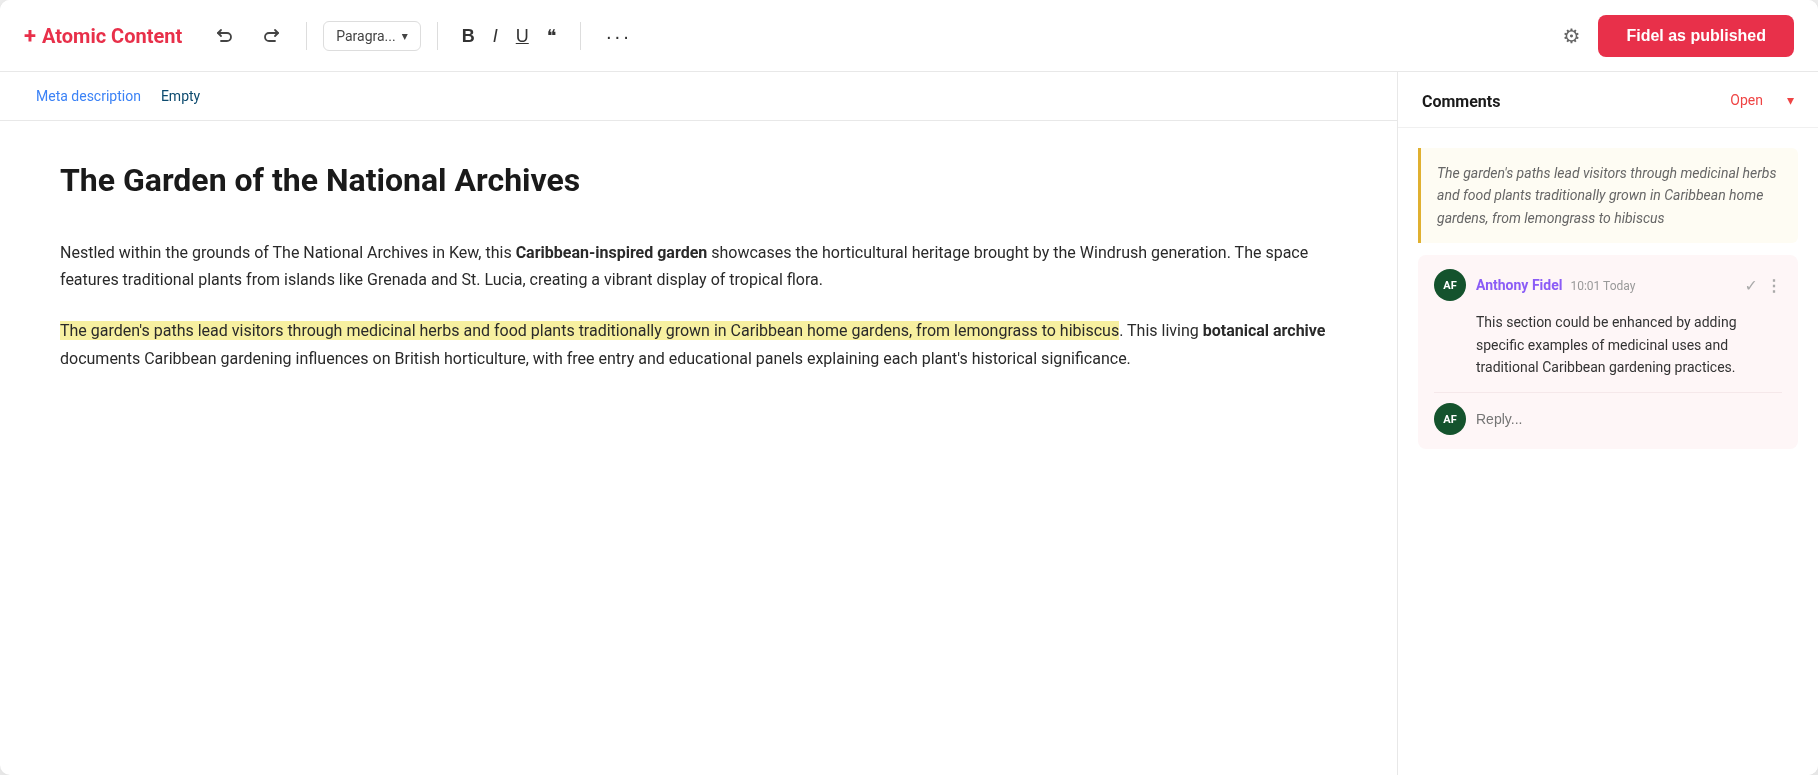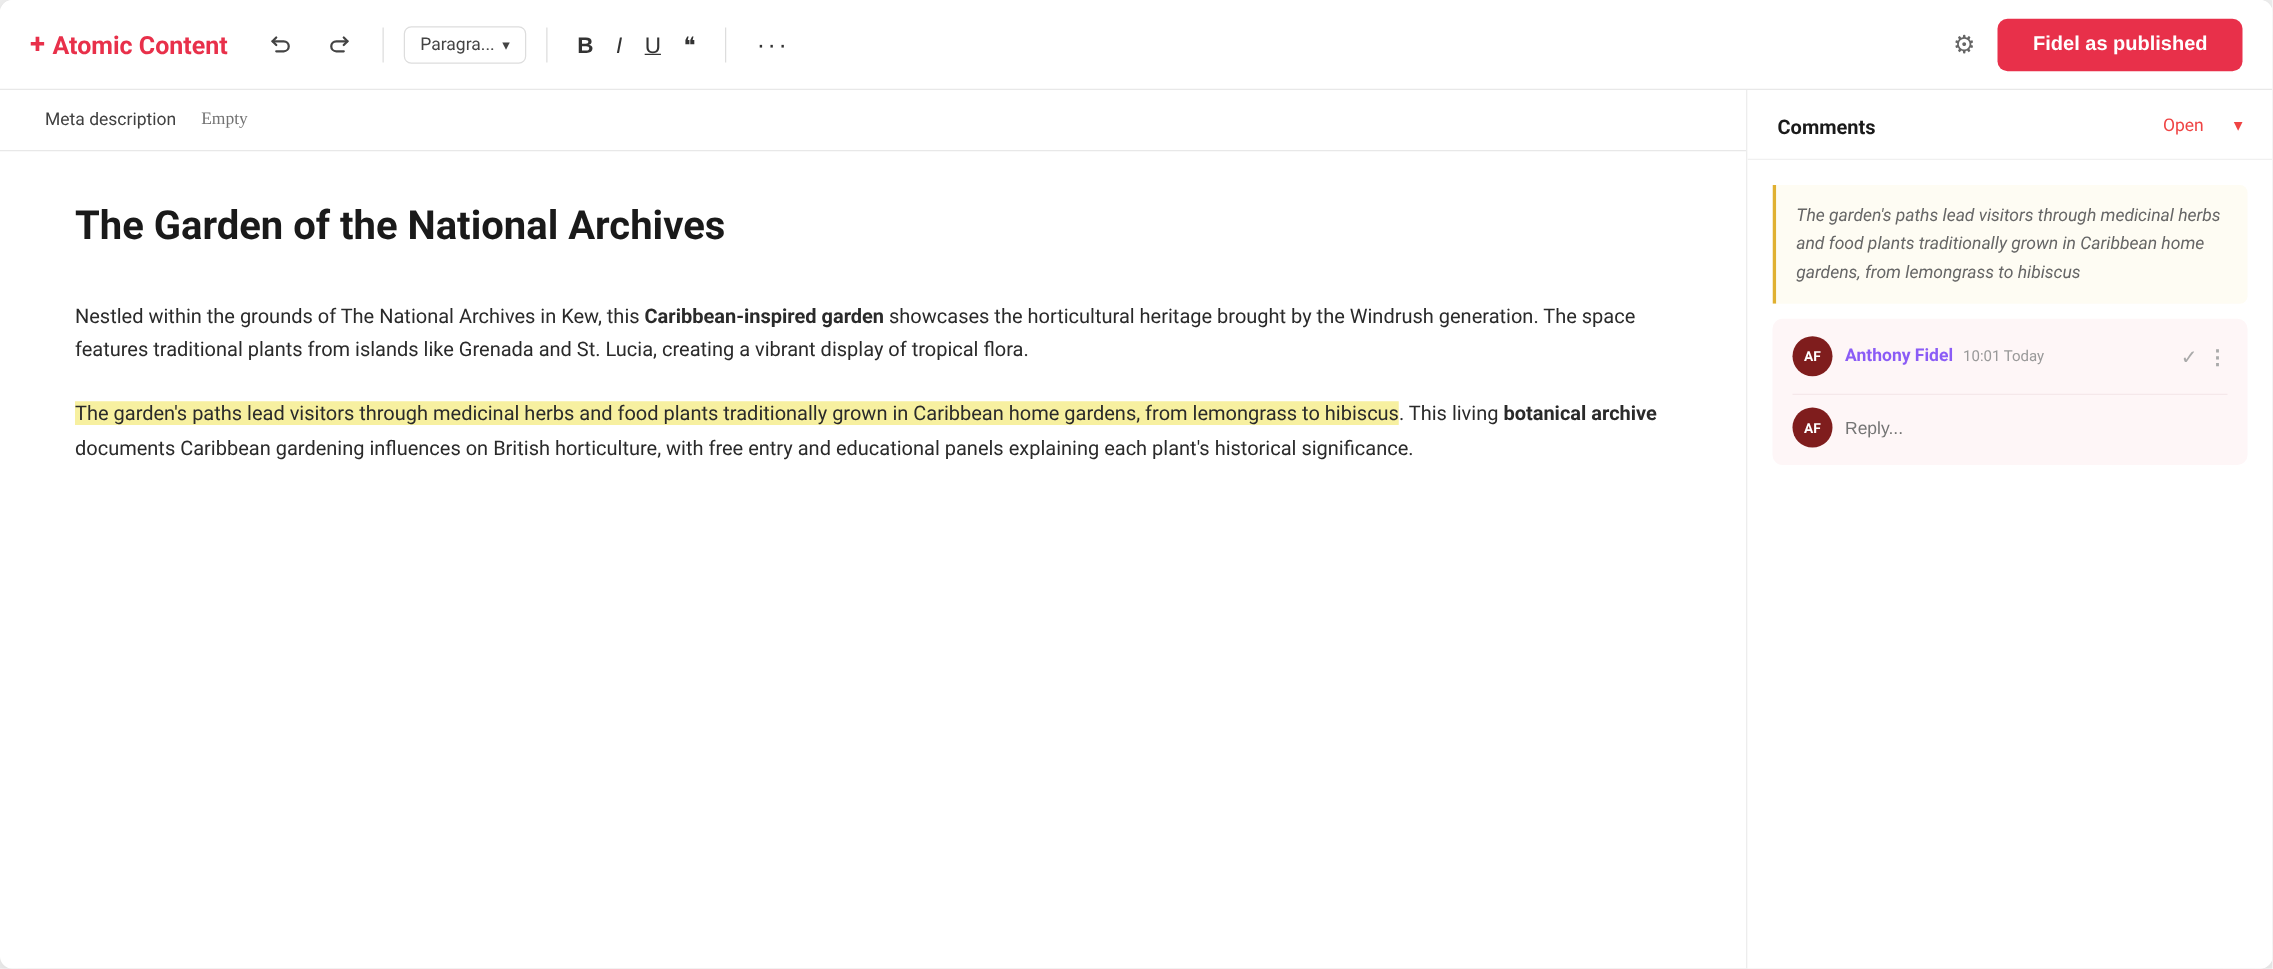--- a/index.html
+++ b/index.html
@@ -132,26 +132,25 @@
     }
     .meta-bar {
       display: flex;
       align-items: center;
       padding: 16px 36px;
       border-bottom: 1px solid #e8e8e8;
       gap: 20px;
     }
     .meta-label {
       font-size: 14px;
-      color: #404040;
+      color: #3b82f6;
     }
     .meta-value {
       font-size: 14px;
-      color: #737373;
-      font-family: Liberation Serif, serif;
+      color: #0c4a6e;
     }
     .editor-content {
       padding: 40px 60px 60px 60px;
     }
     .editor-content h1 {
       font-size: 32px;
       font-weight: 700;
       color: #1a1a1a;
       margin-bottom: 40px;
     }
@@ -216,21 +215,21 @@
     .comment-thread-header {
       display: flex;
       align-items: center;
       gap: 10px;
       margin-bottom: 10px;
     }
     .avatar {
       width: 32px;
       height: 32px;
       border-radius: 50%;
-      background: #7f1d1d;
+      background: #14532d;
       color: #fff;
       display: flex;
       align-items: center;
       justify-content: center;
       font-size: 11px;
       font-weight: 700;
       flex-shrink: 0;
     }
     .comment-meta {
       display: flex;
@@ -374,20 +373,21 @@
           <div class="avatar">AF</div>
           <div class="comment-meta">
             <span class="commenter-name">Anthony Fidel</span>
             <span class="comment-time">10:01 Today</span>
           </div>
           <div class="comment-actions">
             <span class="comment-check">✓</span>
             <span class="comment-more" style="font-size:16px;">⋮</span>
           </div>
         </div>
+        <div class="comment-body">This section could be enhanced by adding specific examples of medicinal uses and traditional Caribbean gardening practices.</div>
         <div class="reply-area">
           <div class="avatar">AF</div>
           <input class="reply-input" type="text" placeholder="Reply..." style="">
         </div>
       </div>
 
     </div>
   </div>
 </div>
 

